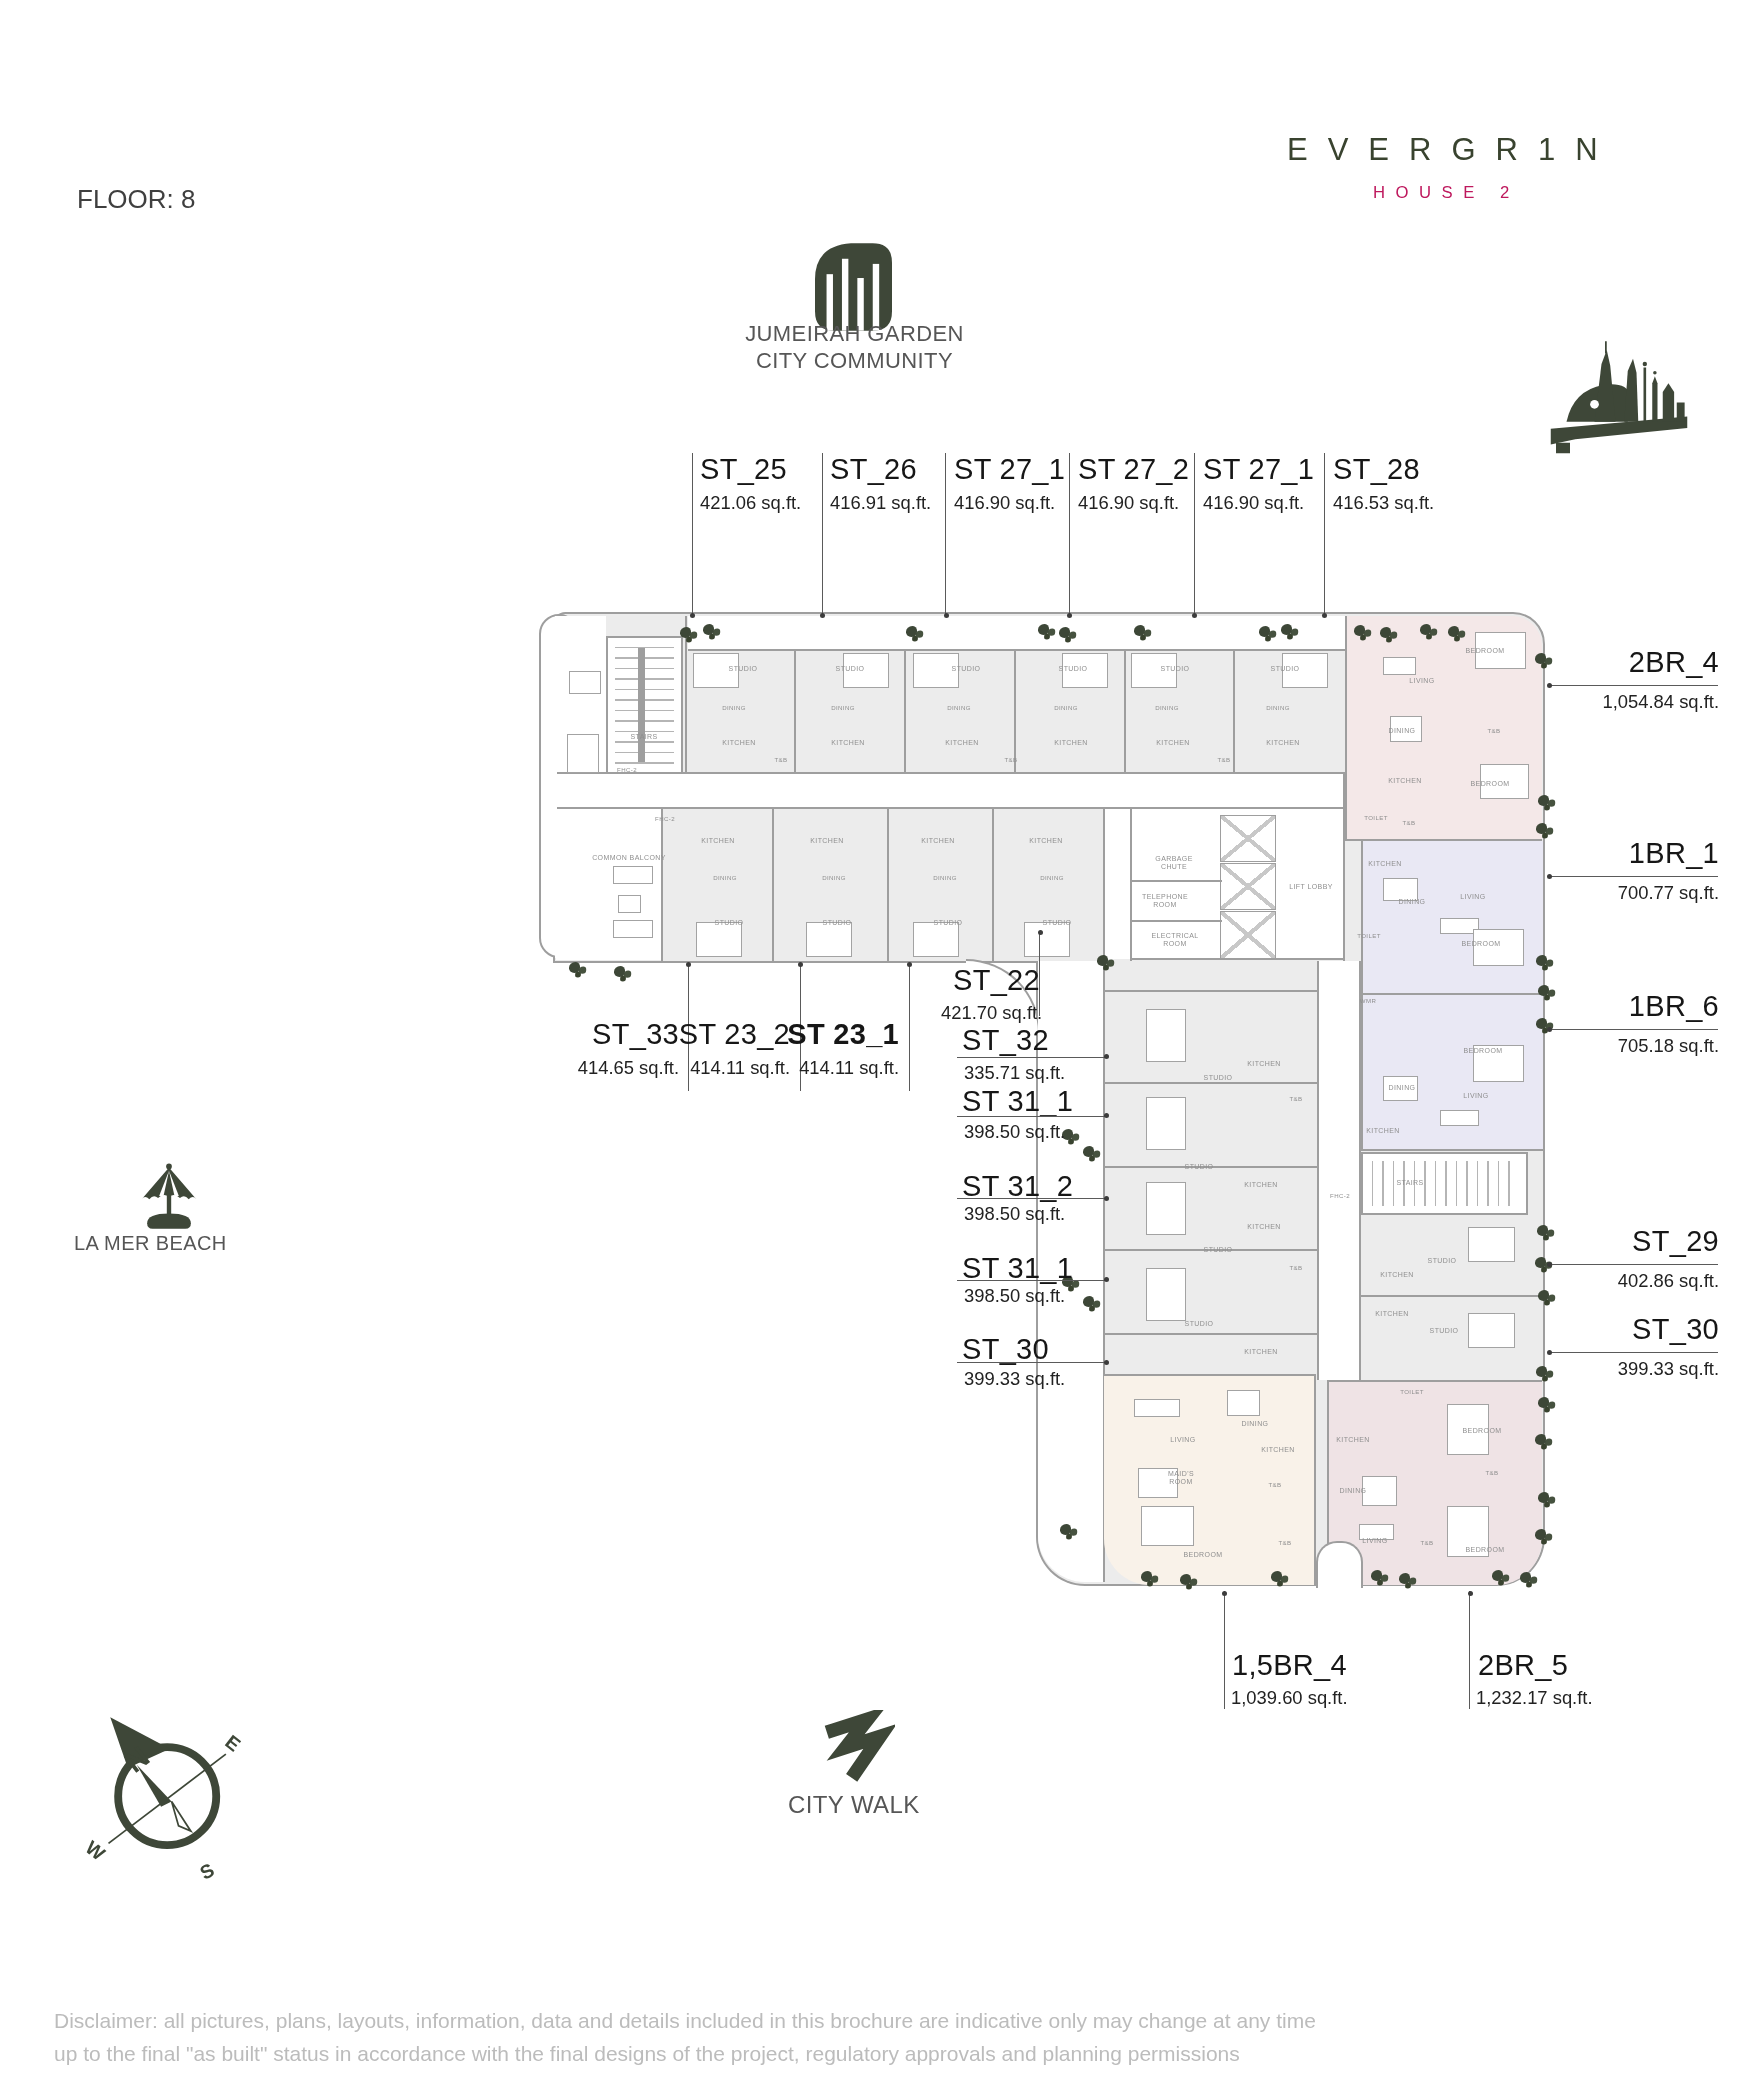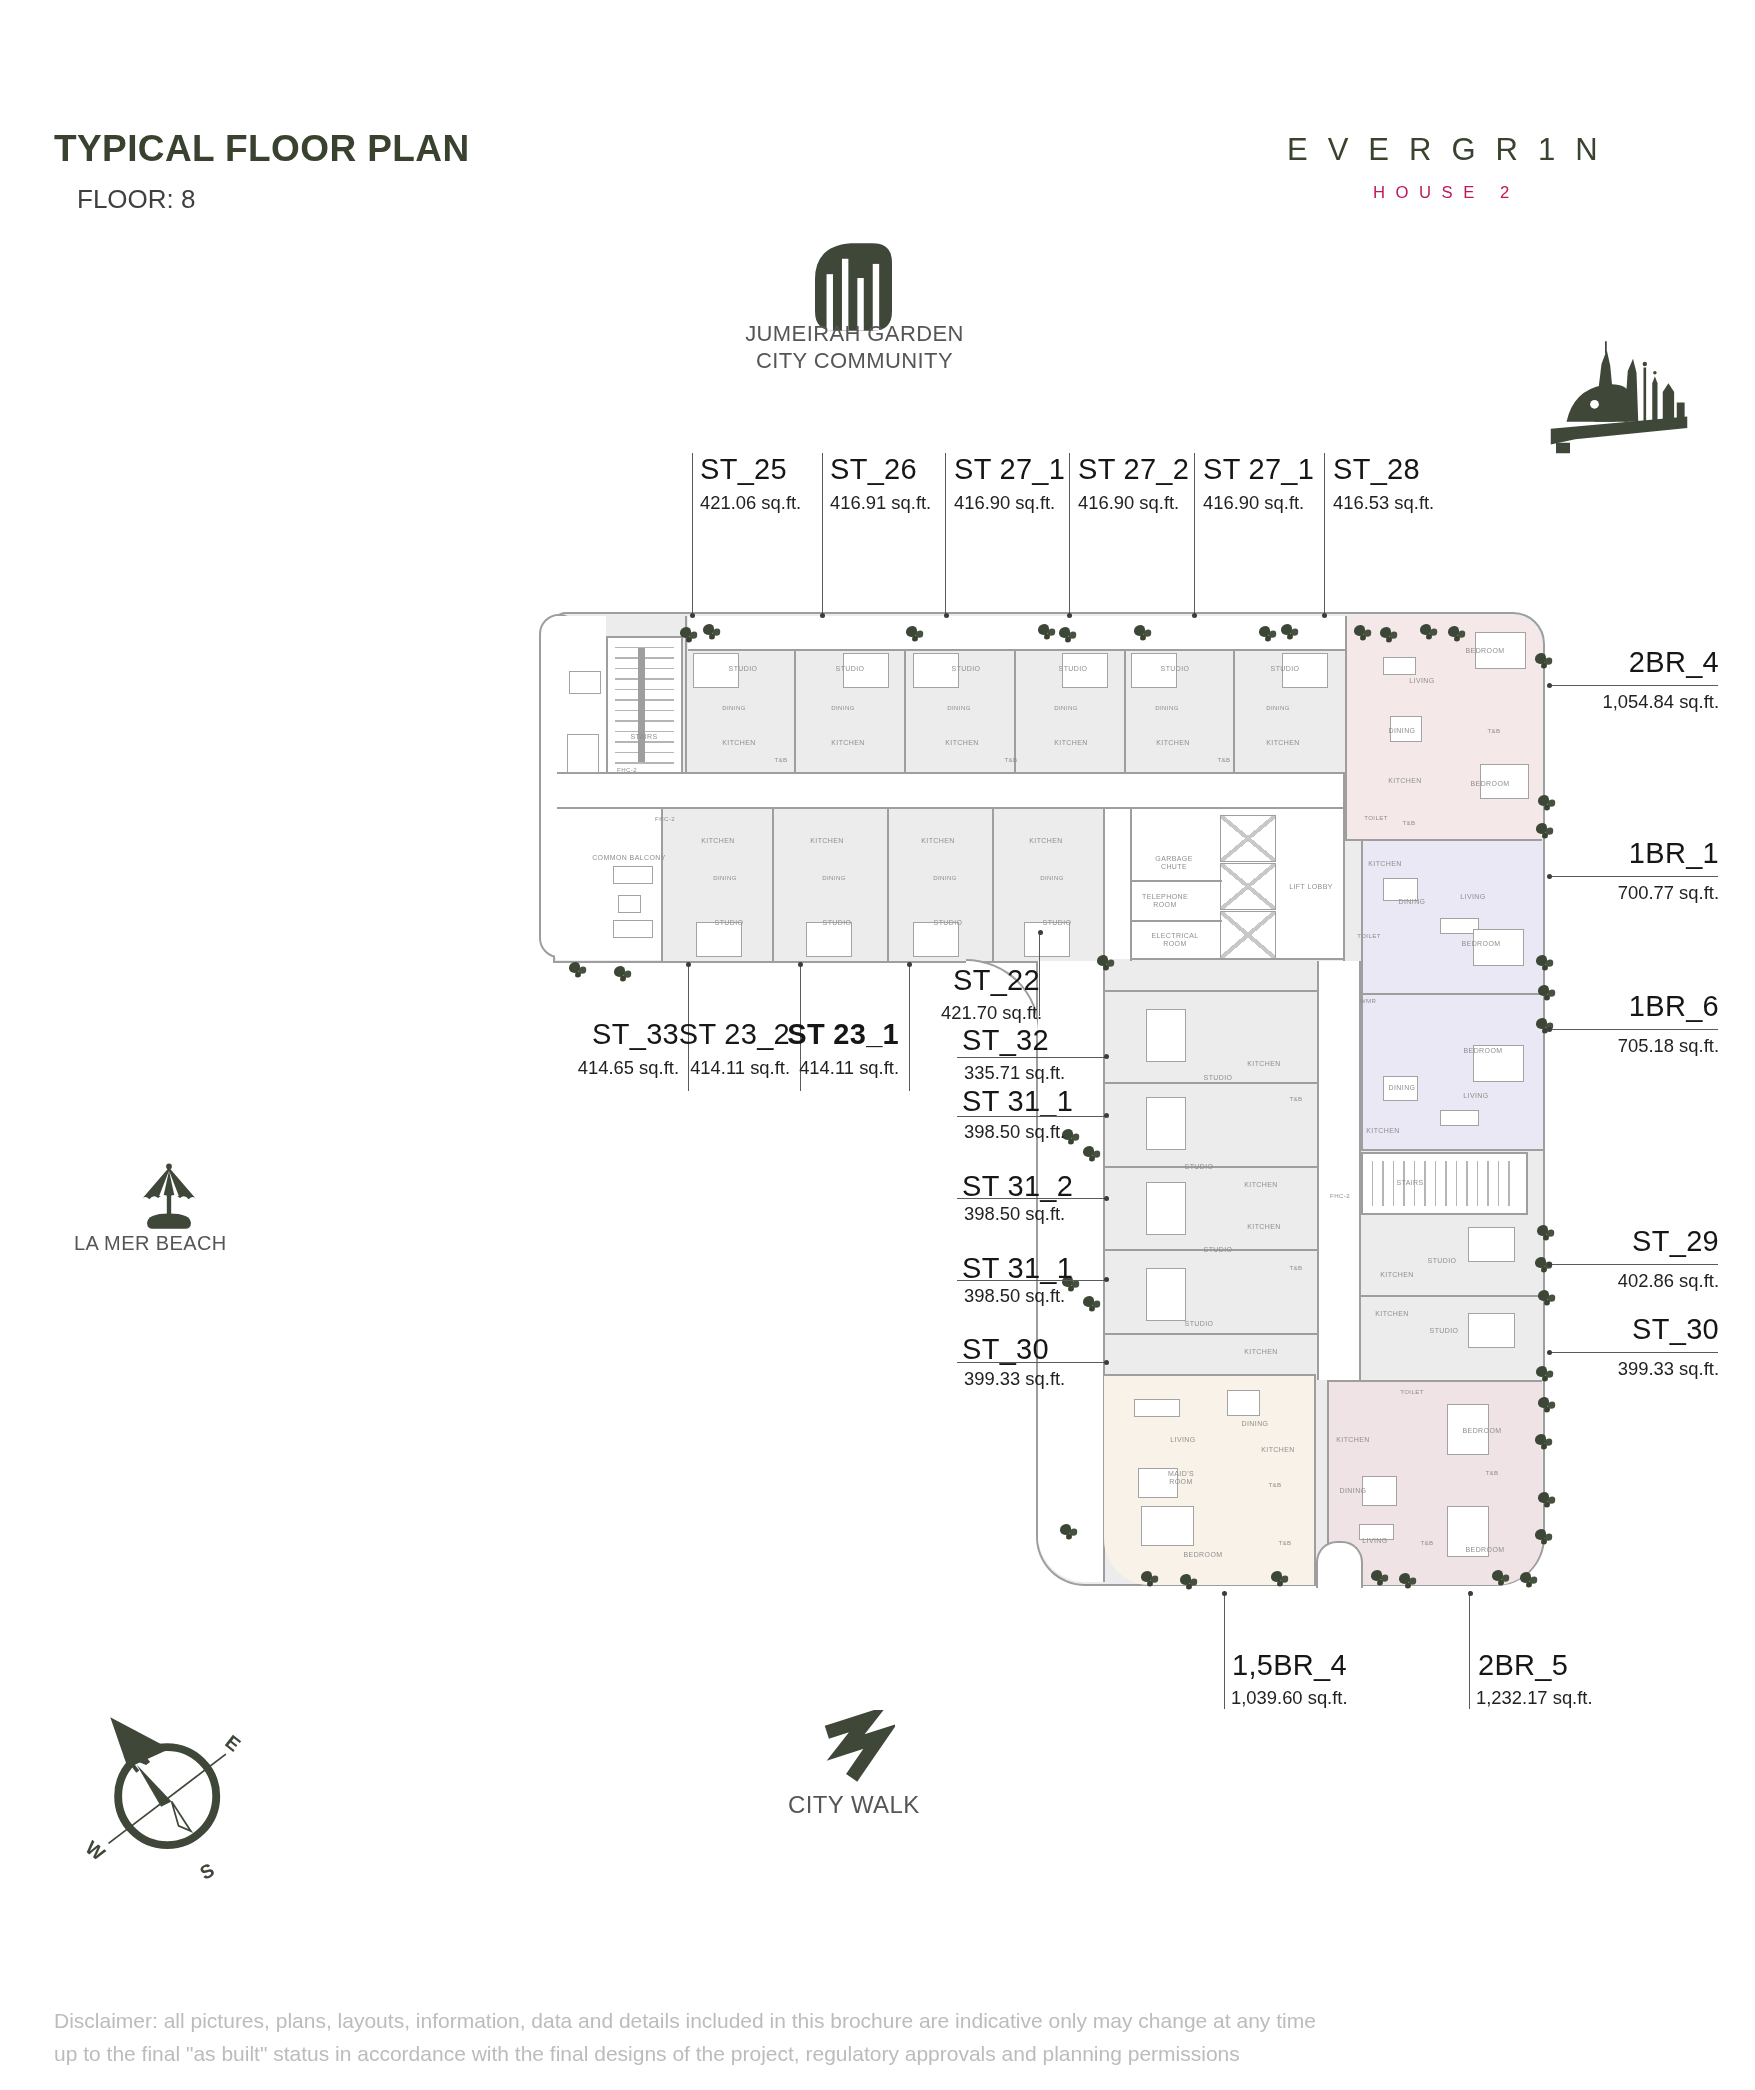--- a/index.html
+++ b/index.html
@@ -64,21 +64,20 @@
   .dot{width:5.3px;height:5.3px;border-radius:50%;background:#3c3c3c;}
 
   
   .disclaimer{left:54px;top:2005px;width:1282px;font-size:21px;color:#bcbcbc;line-height:1.55;}
 </style>
 </head>
 <body>
 
 <div id="stage">
 
-  <div class="abs page-title">TYPICAL FLOOR PLAN</div>
   <div class="abs floor-label">FLOOR: 8</div>
   <div class="abs brand-name">EVERGR1N</div>
   <div class="abs brand-sub">HOUSE 2</div>
 
   <svg class="abs" style="left:815px;top:242px;" width="77" height="90" viewBox="0 0 60 68">
     <path d="M28 0 H45 Q60 0 60 15 V53 Q60 68 45 68 H15 Q0 68 0 53 V28 Q0 2 28 0 Z" fill="#3e4738"></path>
     <rect x="9" y="24" width="5" height="44" fill="#fff"></rect>
     <rect x="21" y="12" width="5" height="56" fill="#fff"></rect>
     <rect x="33" y="27" width="5" height="41" fill="#fff"></rect>
     <rect x="45" y="16" width="5" height="52" fill="#fff"></rect>

